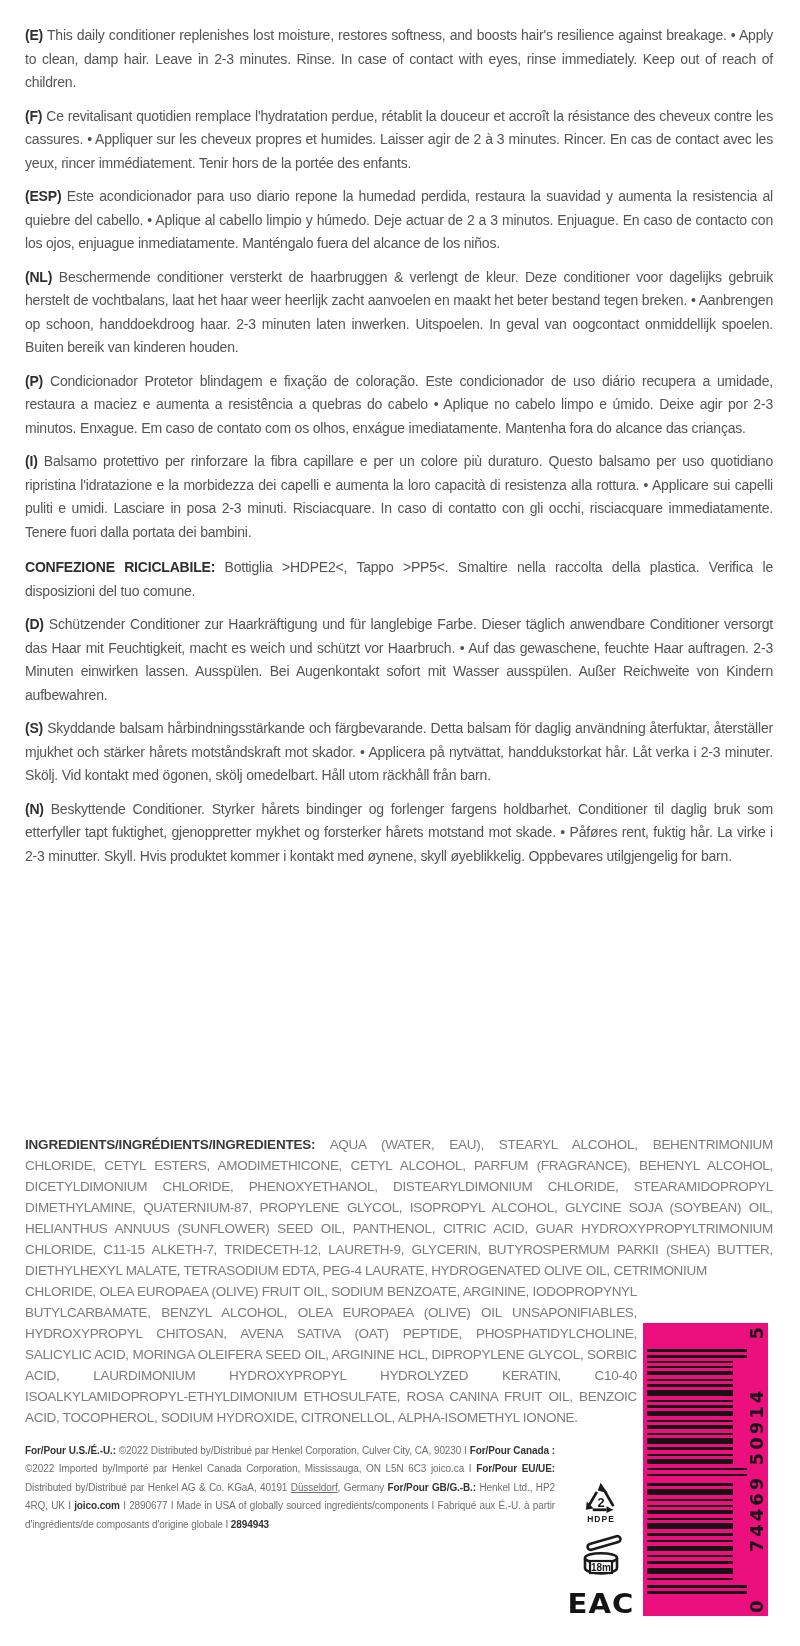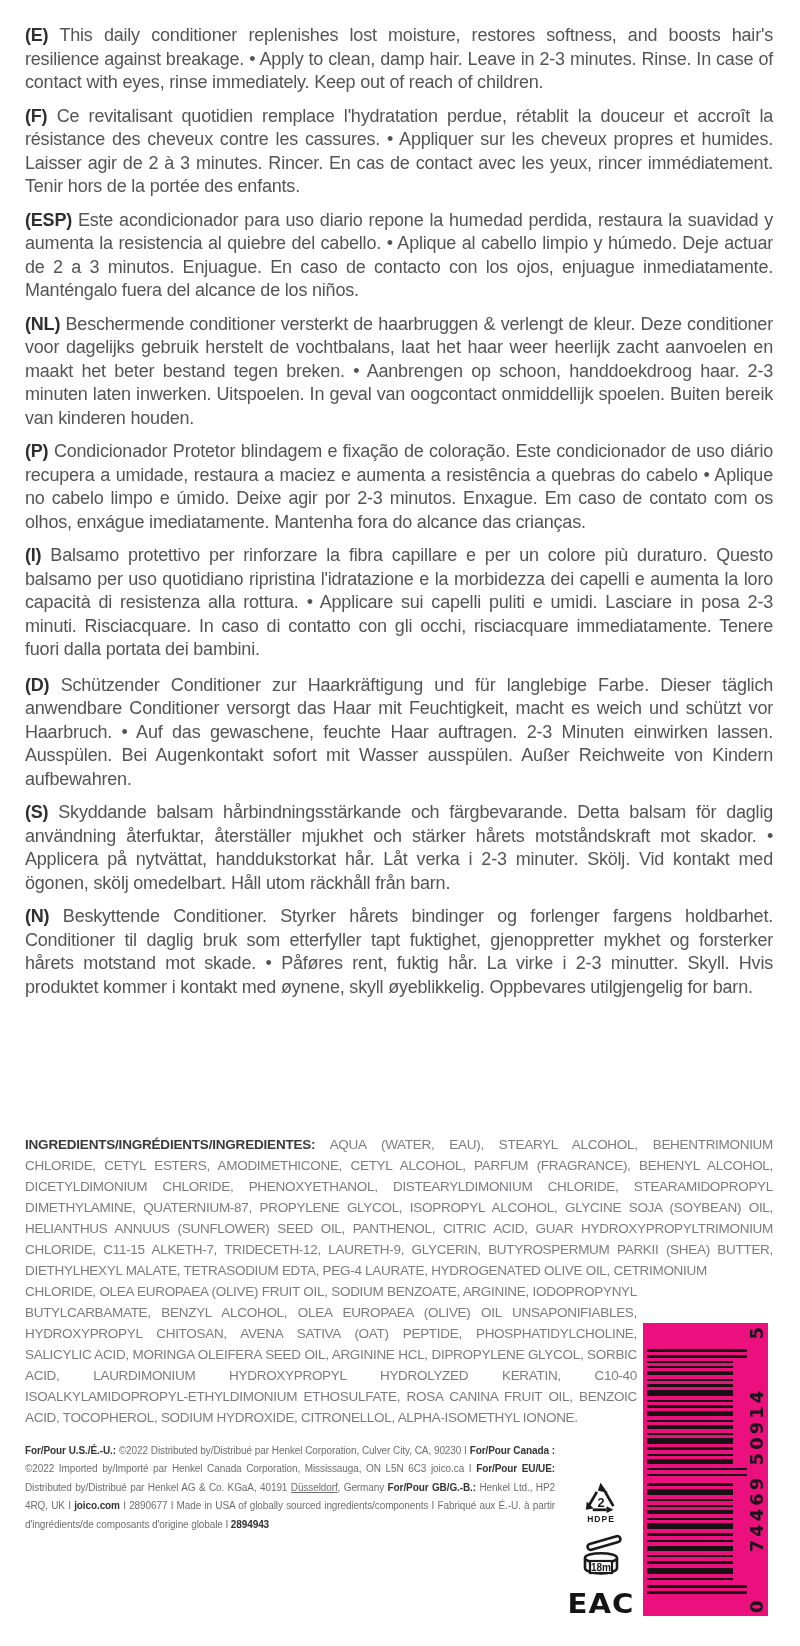--- a/index.html
+++ b/index.html
@@ -4,21 +4,21 @@
 <style>
   html,body{margin:0;padding:0;background:#e8e8e8;}
   .page{
     position:relative;width:800px;height:1646px;background:#ffffff;
     margin:0 auto;overflow:hidden;
     font-family:"Liberation Sans","DejaVu Sans",sans-serif;
     -webkit-font-smoothing:antialiased;
   }
   .body-text{position:absolute;left:25px;top:24px;width:748px;}
   .para{
-    margin:0 0 10px 0;font-size:18px;line-height:23.5px;letter-spacing:-0.2px;
+    margin:0 0 10px 0;font-size:14px;line-height:23.5px;letter-spacing:-0.2px;
     color:#545457;text-align:justify;
   }
   .para.no-gap{margin-bottom:12px;}
   .pfx{font-weight:bold;color:#2f2f31;}
   .lead{font-weight:bold;color:#2f2f31;}
 
   .bottom{position:absolute;left:25px;top:1134px;width:748px;}
   .ing{
     margin:0;font-size:13.5px;line-height:21px;letter-spacing:-0.3px;
     color:#7b7c7f;text-align:justify;
@@ -70,20 +70,21 @@
 
 <div class="page">
 
   <div class="body-text">
     <p class="para"><span class="pfx">(E)</span> <span>This daily conditioner replenishes lost moisture, restores softness, and boosts hair's resilience against breakage. • Apply to clean, damp hair. Leave in 2-3 minutes. Rinse. In case of contact with eyes, rinse immediately. Keep out of reach of children.</span></p>
     <p class="para"><span class="pfx">(F)</span> <span>Ce revitalisant quotidien remplace l'hydratation perdue, rétablit la douceur et accroît la résistance des cheveux contre les cassures. • Appliquer sur les cheveux propres et humides. Laisser agir de 2 à 3 minutes. Rincer. En cas de contact avec les yeux, rincer immédiatement. Tenir hors de la portée des enfants.</span></p>
     <p class="para"><span class="pfx">(ESP)</span> <span>Este acondicionador para uso diario repone la humedad perdida, restaura la suavidad y aumenta la resistencia al quiebre del cabello. • Aplique al cabello limpio y húmedo. Deje actuar de 2 a 3 minutos. Enjuague. En caso de contacto con los ojos, enjuague inmediatamente. Manténgalo fuera del alcance de los niños.</span></p>
     <p class="para"><span class="pfx">(NL)</span> <span>Beschermende conditioner versterkt de haarbruggen &amp; verlengt de kleur. Deze conditioner voor dagelijks gebruik herstelt de vochtbalans, laat het haar weer heerlijk zacht aanvoelen en maakt het beter bestand tegen breken. • Aanbrengen op schoon, handdoekdroog haar. 2-3 minuten laten inwerken. Uitspoelen. In geval van oogcontact onmiddellijk spoelen. Buiten bereik van kinderen houden.</span></p>
     <p class="para"><span class="pfx">(P)</span> <span>Condicionador Protetor blindagem e fixação de coloração. Este condicionador de uso diário recupera a umidade, restaura a maciez e aumenta a resistência a quebras do cabelo • Aplique no cabelo limpo e úmido. Deixe agir por 2-3 minutos. Enxague. Em caso de contato com os olhos, enxágue imediatamente. Mantenha fora do alcance das crianças.</span></p>
     <p class="para no-gap"><span class="pfx">(I)</span> <span>Balsamo protettivo per rinforzare la fibra capillare e per un colore più duraturo. Questo balsamo per uso quotidiano ripristina l'idratazione e la morbidezza dei capelli e aumenta la loro capacità di resistenza alla rottura. • Applicare sui capelli puliti e umidi. Lasciare in posa 2-3 minuti. Risciacquare. In caso di contatto con gli occhi, risciacquare immediatamente. Tenere fuori dalla portata dei bambini.</span></p>
+    <p class="para"><span class="lead">CONFEZIONE RICICLABILE:</span> <span>Bottiglia &gt;HDPE2&lt;, Tappo &gt;PP5&lt;. Smaltire nella raccolta della plastica. Verifica le disposizioni del tuo comune.</span></p>
     <p class="para"><span class="pfx">(D)</span> <span>Schützender Conditioner zur Haarkräftigung und für langlebige Farbe. Dieser täglich anwendbare Conditioner versorgt das Haar mit Feuchtigkeit, macht es weich und schützt vor Haarbruch. • Auf das gewaschene, feuchte Haar auftragen. 2-3 Minuten einwirken lassen. Ausspülen. Bei Augenkontakt sofort mit Wasser ausspülen. Außer Reichweite von Kindern aufbewahren.</span></p>
     <p class="para"><span class="pfx">(S)</span> <span>Skyddande balsam hårbindningsstärkande och färgbevarande. Detta balsam för daglig användning återfuktar, återställer mjukhet och stärker hårets motståndskraft mot skador. • Applicera på nytvättat, handdukstorkat hår. Låt verka i 2-3 minuter. Skölj. Vid kontakt med ögonen, skölj omedelbart. Håll utom räckhåll från barn.</span></p>
     <p class="para"><span class="pfx">(N)</span> <span>Beskyttende Conditioner. Styrker hårets bindinger og forlenger fargens holdbarhet. Conditioner til daglig bruk som etterfyller tapt fuktighet, gjenoppretter mykhet og forsterker hårets motstand mot skade. • Påføres rent, fuktig hår. La virke i 2-3 minutter. Skyll. Hvis produktet kommer i kontakt med øynene, skyll øyeblikkelig. Oppbevares utilgjengelig for barn.</span></p>
   </div>
 
   <div class="bottom">
     <p class="ing"><span class="hd">INGREDIENTS/INGRÉDIENTS/INGREDIENTES:</span> <span>AQUA (WATER, EAU), STEARYL ALCOHOL, BEHENTRIMONIUM CHLORIDE, CETYL ESTERS, AMODIMETHICONE, CETYL ALCOHOL, PARFUM (FRAGRANCE), BEHENYL ALCOHOL, DICETYLDIMONIUM CHLORIDE, PHENOXYETHANOL, DISTEARYLDIMONIUM CHLORIDE, STEARAMIDOPROPYL DIMETHYLAMINE, QUATERNIUM-87, PROPYLENE GLYCOL, ISOPROPYL ALCOHOL, GLYCINE SOJA (SOYBEAN) OIL, HELIANTHUS ANNUUS (SUNFLOWER) SEED OIL, PANTHENOL, CITRIC ACID, GUAR HYDROXYPROPYLTRIMONIUM CHLORIDE, C11-15 ALKETH-7, TRIDECETH-12, LAURETH-9, GLYCERIN, BUTYROSPERMUM PARKII (SHEA) BUTTER, DIETHYLHEXYL MALATE, TETRASODIUM EDTA, PEG-4 LAURATE, HYDROGENATED OLIVE OIL, CETRIMONIUM</span></p>
     <p class="ing narrow">CHLORIDE, OLEA EUROPAEA (OLIVE) FRUIT OIL, SODIUM BENZOATE, ARGININE, IODOPROPYNYL BUTYLCARBAMATE, BENZYL ALCOHOL, OLEA EUROPAEA (OLIVE) OIL UNSAPONIFIABLES, HYDROXYPROPYL CHITOSAN, AVENA SATIVA (OAT) PEPTIDE, PHOSPHATIDYLCHOLINE, SALICYLIC ACID, MORINGA OLEIFERA SEED OIL, ARGININE HCL, DIPROPYLENE GLYCOL, SORBIC ACID, LAURDIMONIUM HYDROXYPROPYL HYDROLYZED KERATIN, C10-40 ISOALKYLAMIDOPROPYL-ETHYLDIMONIUM ETHOSULFATE, ROSA CANINA FRUIT OIL, BENZOIC ACID, TOCOPHEROL, SODIUM HYDROXIDE, CITRONELLOL, ALPHA-ISOMETHYL IONONE.</p>
     <p class="dist"><span class="b">For/Pour U.S./É.-U.:</span><span> ©2022 Distributed by/Distribué par Henkel Corporation, Culver City, CA, 90230 I </span><span class="b">For/Pour Canada :</span><span> ©2022 Imported by/Importé par Henkel Canada Corporation, Mississauga, ON L5N 6C3 joico.ca I </span><span class="b">For/Pour EU/UE:</span><span> Distributed by/Distribué par Henkel AG &amp; Co. KGaA, 40191 </span><span class="u">Düsseldorf</span><span>, Germany </span><span class="b">For/Pour GB/G.-B.:</span><span> Henkel Ltd., HP2 4RQ, UK I </span><span class="b">joico.com</span><span> I 2890677 I Made in USA of globally sourced ingredients/components I Fabriqué aux É.-U. à partir d'ingrédients/de composants d'origine globale I </span><span class="b">2894943</span></p>
   </div>

